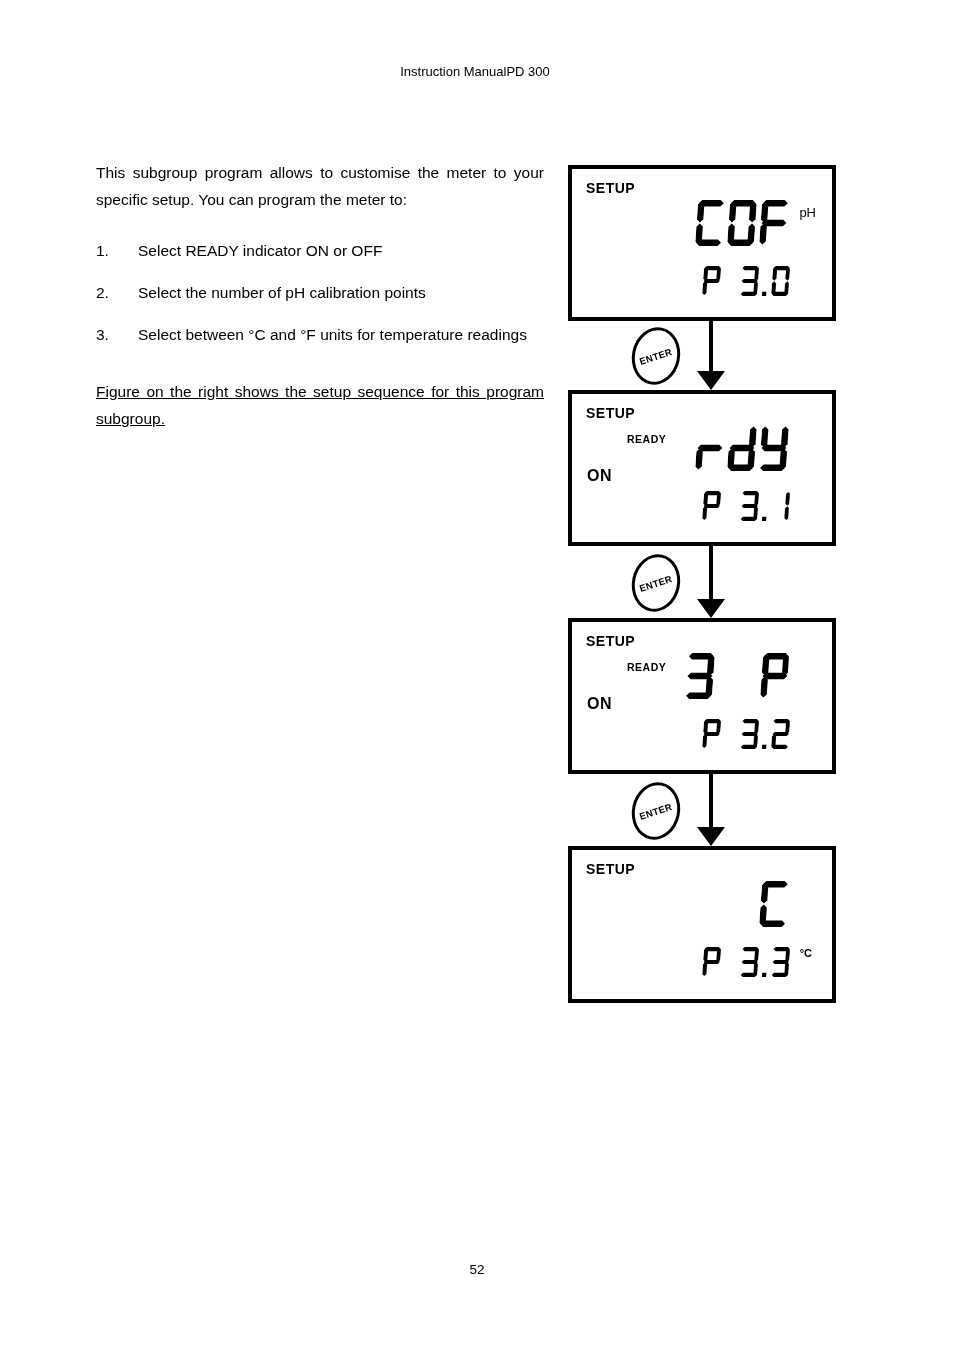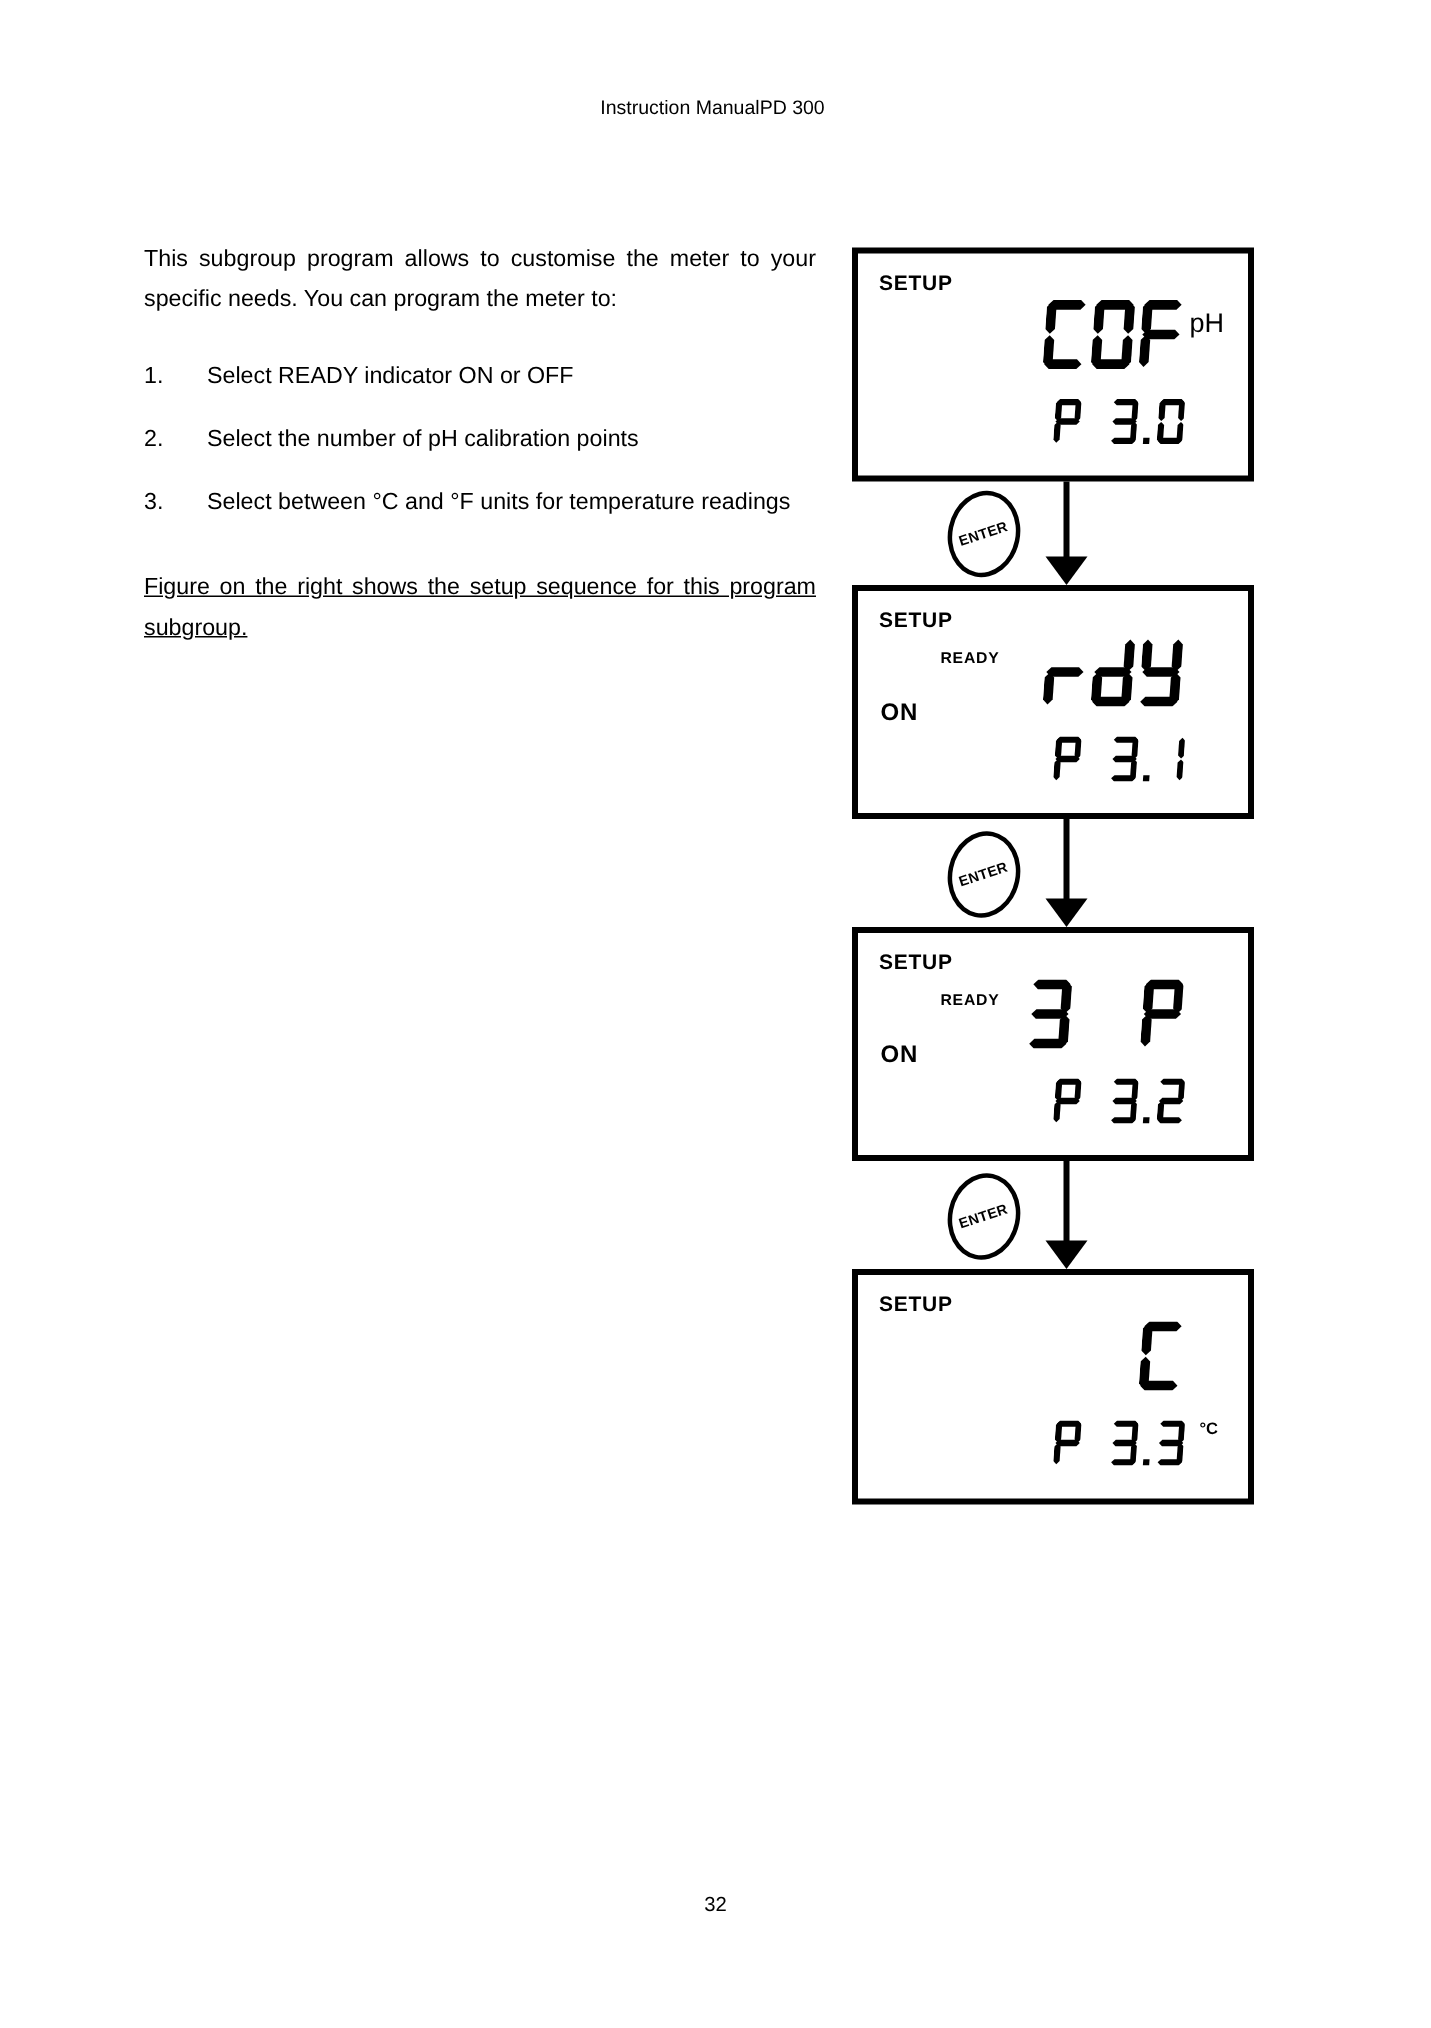--- a/index.html
+++ b/index.html
@@ -19,21 +19,21 @@
   
   .figure{position:absolute;left:568px;top:165px;width:268px;height:1046px;}
   .lcd-box{position:absolute;left:0;width:268px;height:156px;border:4px solid #000;background:#fff;box-sizing:border-box;}
   .lcd-box .setup{position:absolute;left:14px;top:11px;font-size:14px;font-weight:bold;letter-spacing:.5px;}
   .lcd-box .ready{position:absolute;left:15px;top:39px;font-size:10.5px;font-weight:bold;letter-spacing:.5px;padding-left:40px;}
   .lcd-box .on{position:absolute;left:15px;top:73px;font-size:16px;font-weight:bold;letter-spacing:.5px;}
   .lcd{transform:skewX(-4deg);transform-origin:bottom right;}
   .lcd svg{display:block;fill:#000;}
   .lcd-main{position:absolute;right:46px;top:31px;}
   .lcd-sub{position:absolute;right:44px;top:97px;}
-  .unit-ph{position:absolute;right:16px;top:36px;font-size:18px;}
+  .unit-ph{position:absolute;right:16px;top:36px;font-size:13px;}
   .unit-c{position:absolute;right:20px;top:97px;font-size:11px;font-weight:bold;}
   
   .connector{position:absolute;left:0;width:268px;}
   .enter{position:absolute;left:64px;width:42px;height:52px;border:3px solid #000;border-radius:50%;
          transform:rotate(12deg);display:flex;align-items:center;justify-content:center;background:#fff;}
   .enter span{transform:rotate(-30deg);font-size:9.5px;font-weight:bold;letter-spacing:.3px;}
   .arrow{position:absolute;left:129px;top:0;bottom:0;width:28px;}
   .arrow .line{position:absolute;left:12px;top:0;bottom:16px;width:4px;background:#000;}
   .arrow .head{position:absolute;bottom:0;left:0;width:0;height:0;
                border-left:14px solid transparent;border-right:14px solid transparent;border-top:19px solid #000;}
@@ -44,21 +44,21 @@
 <body>
 
 <div class="page">
 
   <div class="hdr">
     <span>Instruction Manual</span>
     <span>PD 300</span>
   </div>
 
   <div class="textcol">
-    <p class="intro">This subgroup program allows to customise the meter to your specific needs.  You can program the meter to:</p>
+    <p class="intro">This subgroup program allows to customise the meter to your specific setup.  You can program the meter to:</p>
 
     <div class="list-item">
       <span class="num">1.</span>
       <span class="txt">Select READY indicator ON or OFF</span>
     </div>
     <div class="list-item">
       <span class="num">2.</span>
       <span class="txt">Select the number of pH calibration points</span>
     </div>
     <div class="list-item">
@@ -291,14 +291,14 @@
             <polygon points="51,51 58,58 58,90 51,97 44,90 44,58"></polygon>
             <polygon points="2,93 9,86 49,86 56,93 49,100 9,100"></polygon>
             <polygon points="2,50 9,43 49,43 56,50 49,57 9,57"></polygon>
           </svg>
         </div>
       <span class="unit-c">°C</span>
     </div>
 
   </div>
 
-  <div class="pageno">32</div>
+  <div class="pageno">52</div>
 </div>
 
 </body></html>

